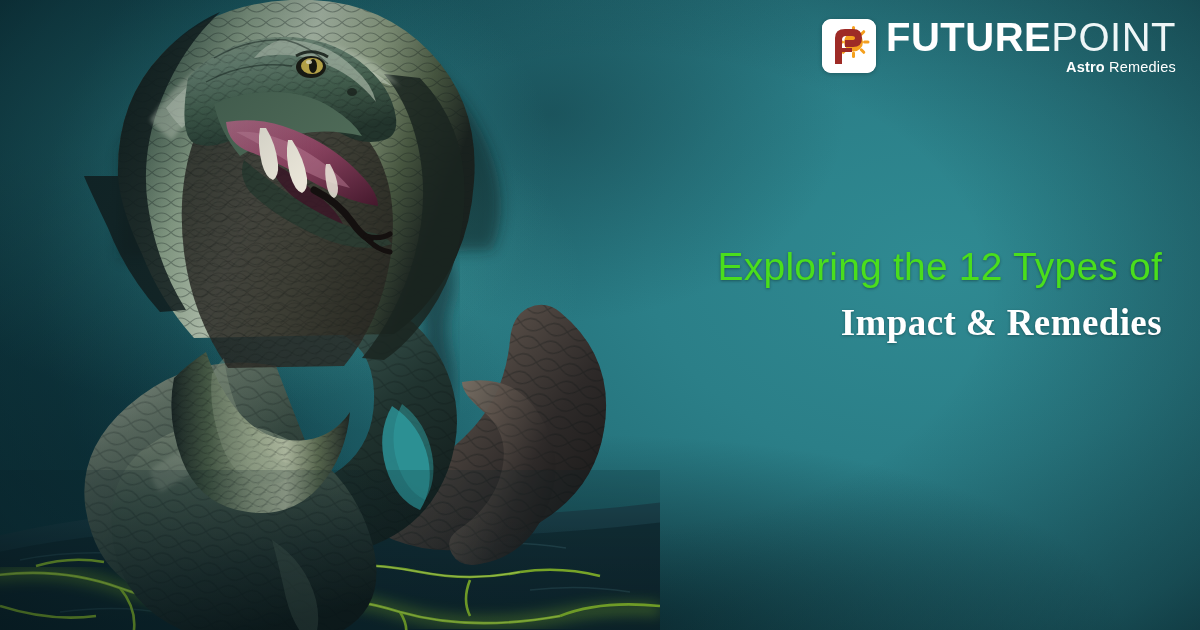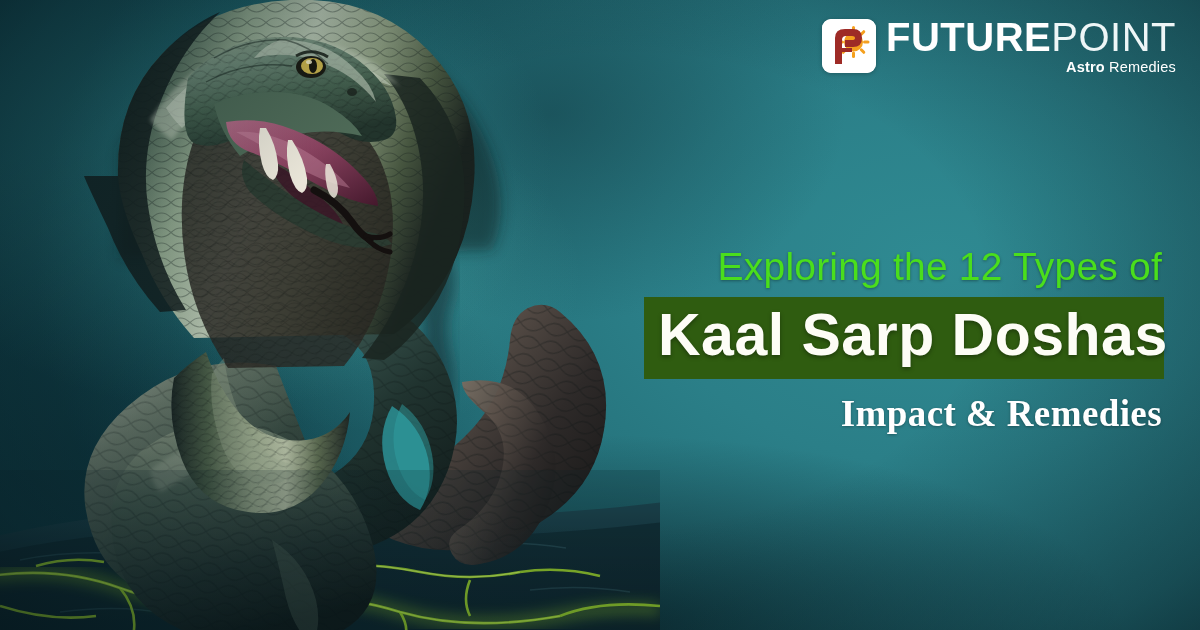--- a/index.html
+++ b/index.html
@@ -424,19 +424,16 @@
       </div>
       <div class="logo-sub">
         <span class="ls-bold">Astro</span>
         <span class="ls-light">Remedies</span>
       </div>
     </div>
   </div>
 
   <div class="headline">
     <div class="hl-line1">Exploring the 12 Types of</div>
-    <div class="hl-band">
-      <div class="hl-main">Kaal Sarp Doshas</div>
-    </div>
     <div class="hl-line3">Impact &amp; Remedies</div>
   </div>
 
 </div>
 
 </body></html>

